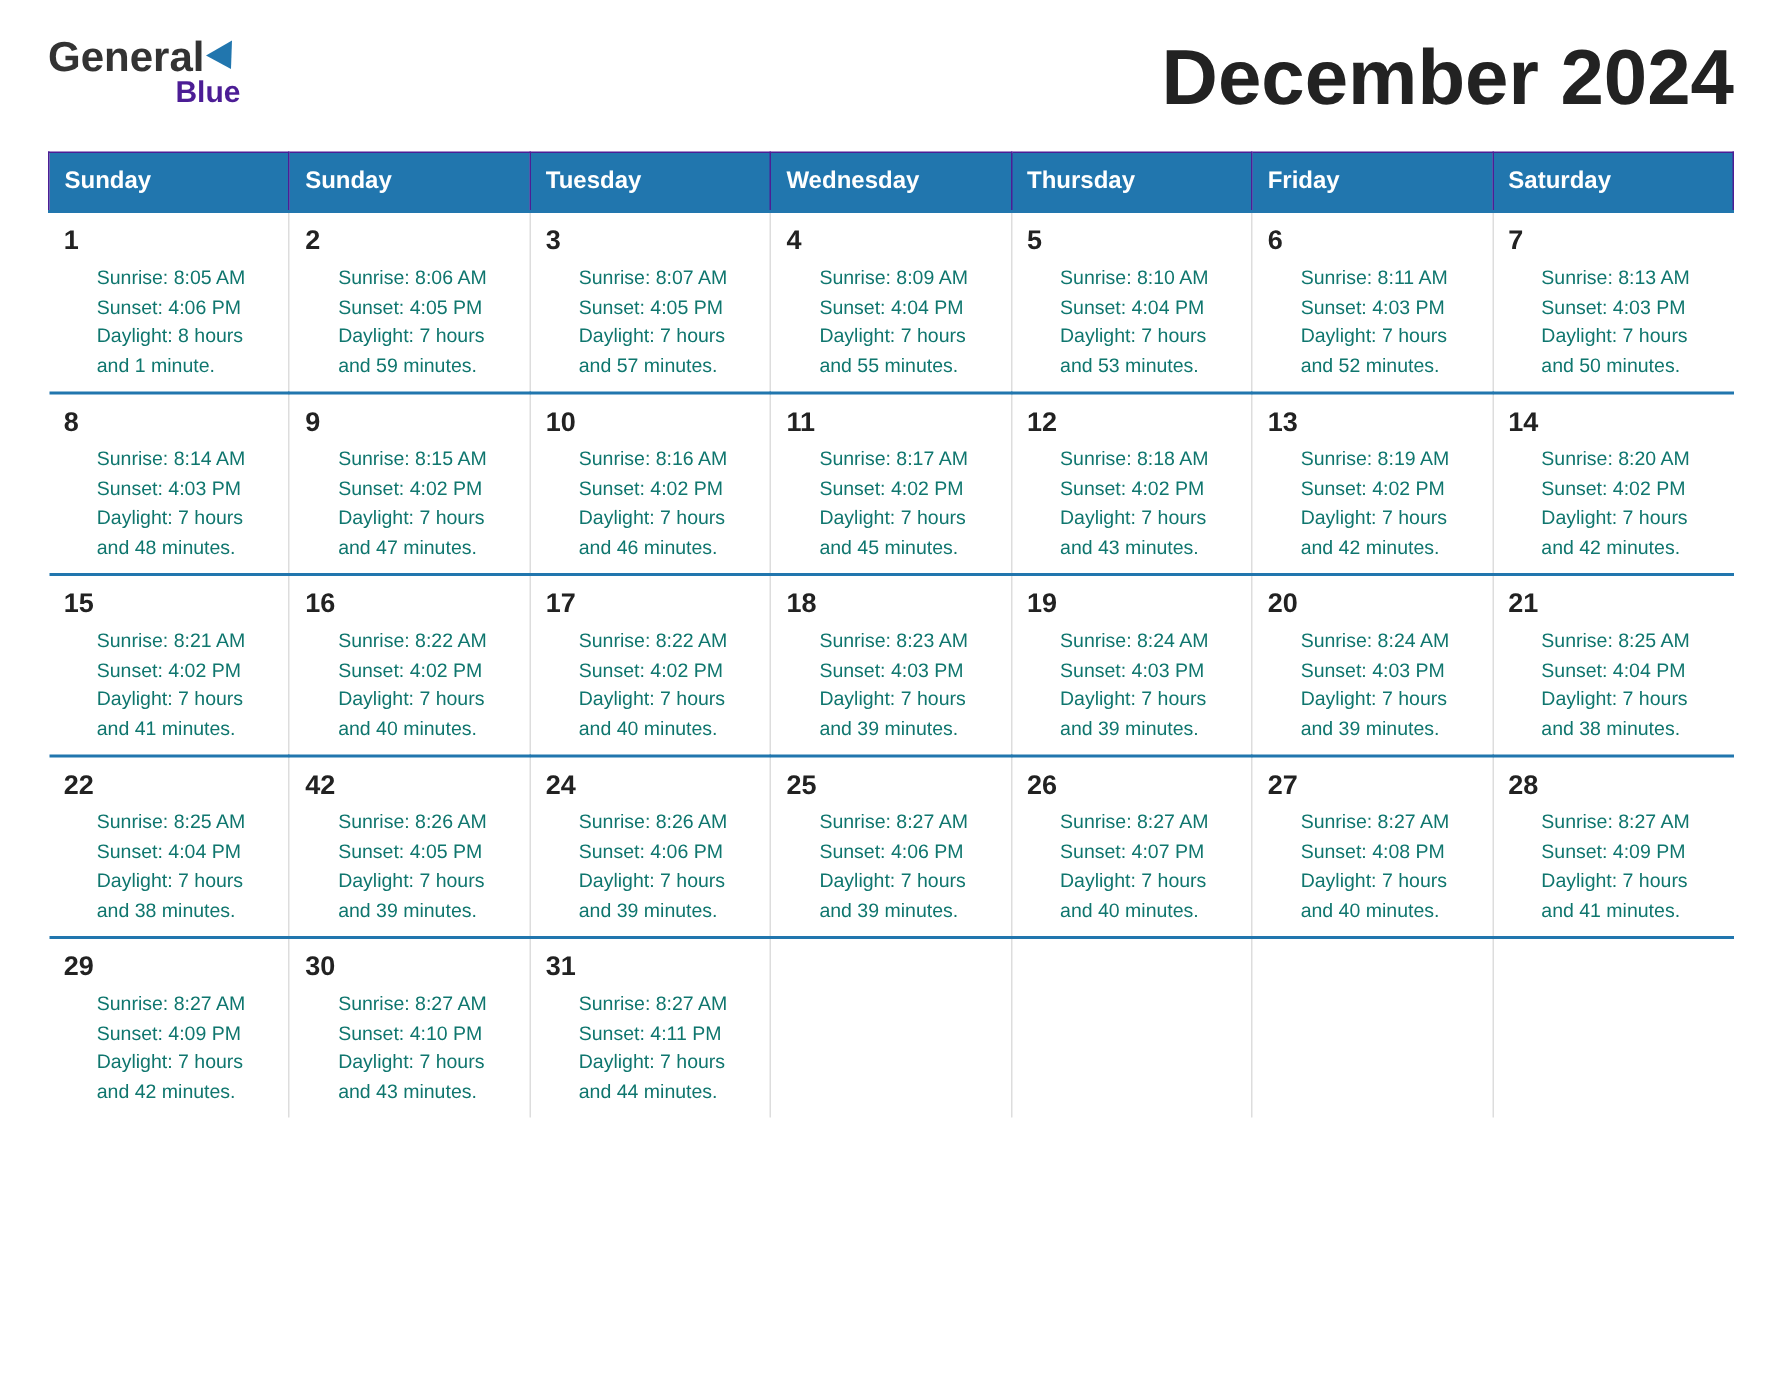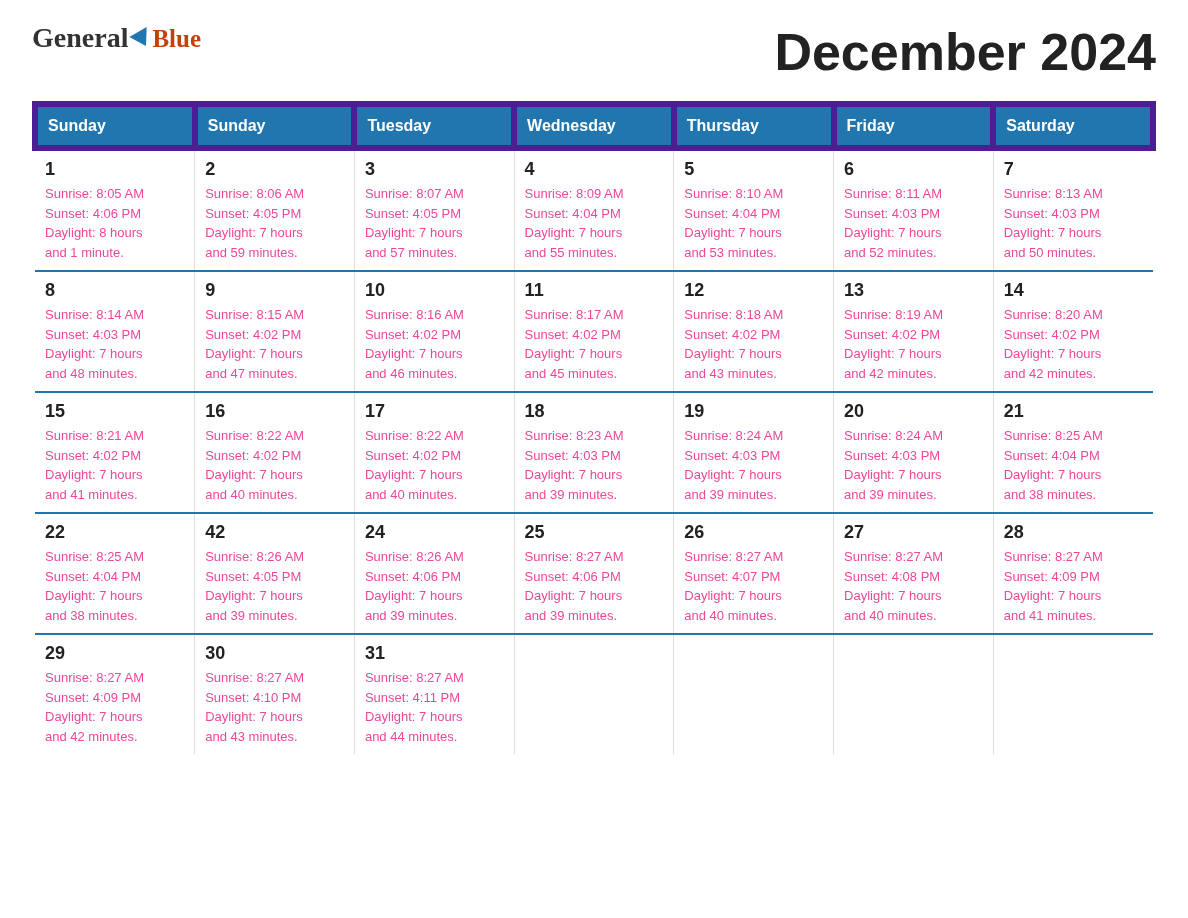--- a/index.html
+++ b/index.html
@@ -11,34 +11,33 @@
       min-height: 918px;
     }
     .header-area {
       display: flex;
       justify-content: space-between;
       align-items: flex-start;
       margin-bottom: 20px;
     }
     .logo {
       display: flex;
-      flex-direction: row;
-      align-items: center;
-      font-family: Liberation Serif, serif;
+      flex-direction: column;
+      align-items: flex-end;
     }
     .logo-general {
       font-size: 28px;
       font-weight: bold;
       color: #333;
       line-height: 1;
     }
     .logo-blue {
-      font-size: 25px;
-      font-weight: bold;
-      color: #c2410c;
+      font-size: 20px;
+      font-weight: bold;
+      color: #4c1d95;
       line-height: 1;
     }
     .logo-triangle {
       display: inline-block;
       width: 0;
       height: 0;
       border-left: 10px solid transparent;
       border-right: 10px solid transparent;
       border-top: 16px solid #2176ae;
       margin-left: 4px;
@@ -68,21 +67,21 @@
     }
     thead tr {
       background-color: #2176ae;
     }
     thead th {
       color: #fff;
       font-size: 16px;
       font-weight: bold;
       padding: 10px 10px;
       text-align: left;
-      border: 6px solid #4c1d95;
+      border: 1px solid #4c1d95;
     }
     tbody tr {
       border-top: 2px solid #2176ae;
     }
     tbody td {
       vertical-align: top;
       padding: 8px 10px;
       font-size: 13px;
       color: #333;
       border-right: 1px solid #ddd;
@@ -94,21 +93,22 @@
     .day-number {
       font-size: 18px;
       font-weight: bold;
       color: #222;
       display: block;
       margin-bottom: 4px;
     }
     .day-info {
       font-size: 13px;
       line-height: 1.5;
-      color: #ec4899;
+      color: #0f766e;
+      margin-left: 22px;
     }
     .empty-cell {
       background: #fff;
     }
   </style>
 </head>
 <body>
 
 <div class="header-area">
   <div class="logo">

